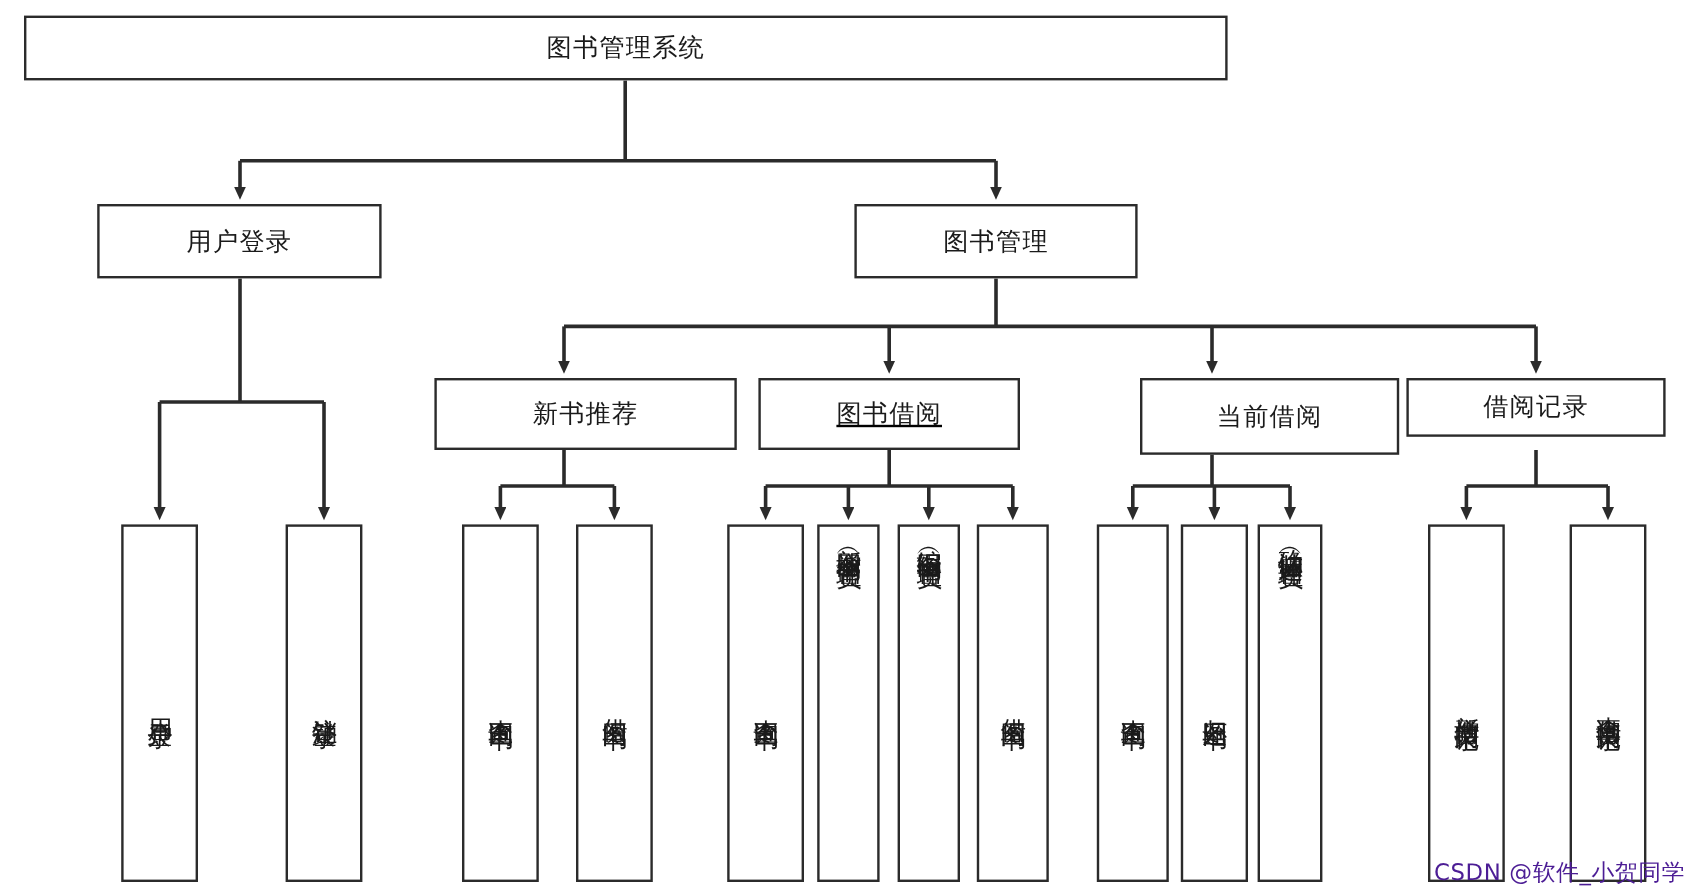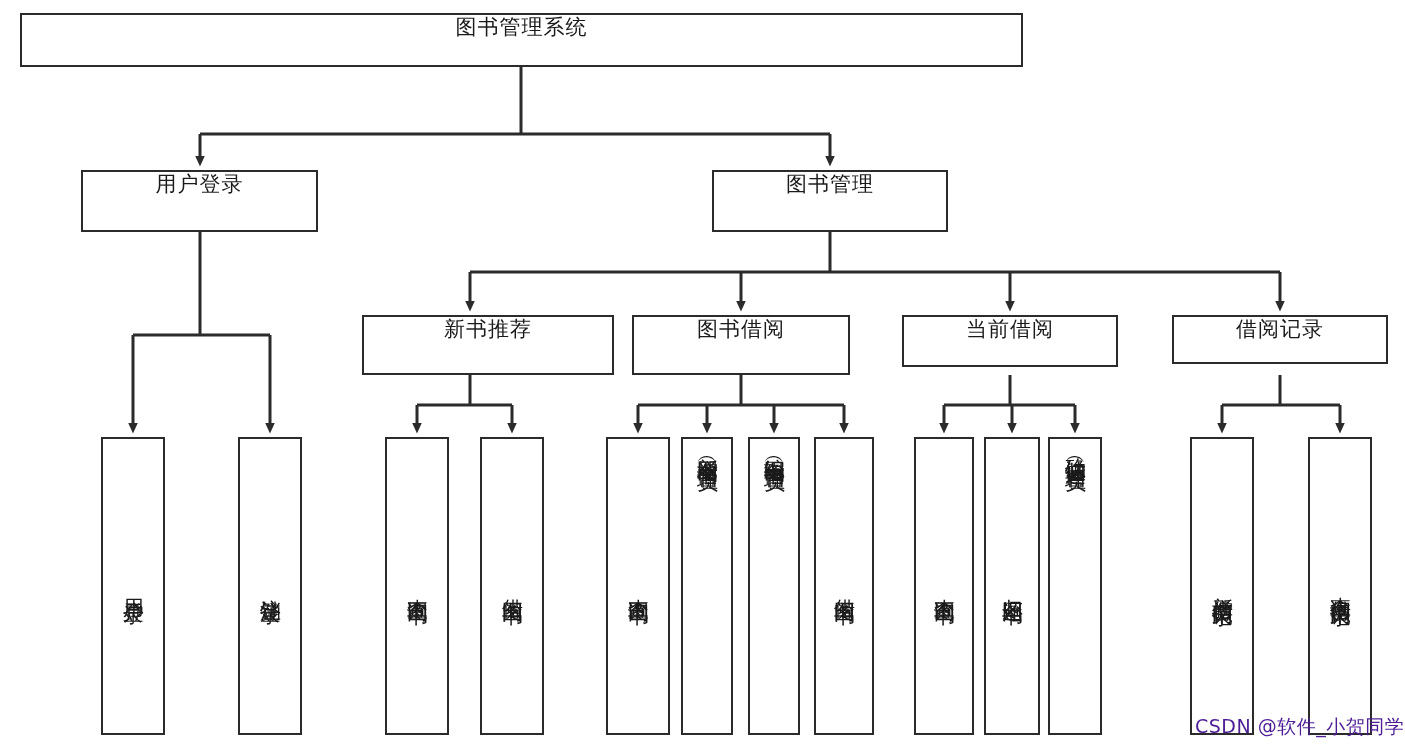--- a/index.html
+++ b/index.html
@@ -21,21 +21,21 @@
     top: 0;
     width: 1405px;
     height: 747px;
   }
   .node-box {
     position: absolute;
     box-sizing: border-box;
     background: #ffffff;
     border: 2.5px solid #2b2b2b;
     display: flex;
-    align-items: flex-start;
+    align-items: center;
     justify-content: center;
   }
   .node-label {
     color: #1a1a1a;
     font-size: 21px;
     line-height: 1.15;
     letter-spacing: 1px;
     white-space: nowrap;
   }
   
@@ -133,24 +133,24 @@
   <div class="node-box" style="left:81px; top:170px; width:237px; height:62px;">
     <span class="node-label">用户登录</span>
   </div>
   <div class="node-box" style="left:712px; top:170px; width:236px; height:62px;">
     <span class="node-label">图书管理</span>
   </div>
 
   <div class="node-box" style="left:362px; top:315px; width:252px; height:60px;">
     <span class="node-label">新书推荐</span>
   </div>
-  <div class="node-box" style="left:632px; top:315px; width:218px; height:60px;">
+  <div class="node-box" style="left:632px; top:315px; width:218px; height:60px;text-decoration:underline;">
     <span class="node-label">图书借阅</span>
   </div>
-  <div class="node-box" style="left:902px; top:315px; width:216px; height:52px;">
+  <div class="node-box" style="left:950px; top:315px; width:216px; height:64px;">
     <span class="node-label">当前借阅</span>
   </div>
   <div class="node-box" style="left:1172px; top:315px; width:216px; height:49px;">
     <span class="node-label">借阅记录</span>
   </div>
 
   <div class="leaf-box" style="left:101px; top:437px; width:64px; height:298px;">
     <span class="leaf-label">用户登录</span>
   </div>
   <div class="leaf-box" style="left:238px; top:437px; width:64px; height:298px;">

